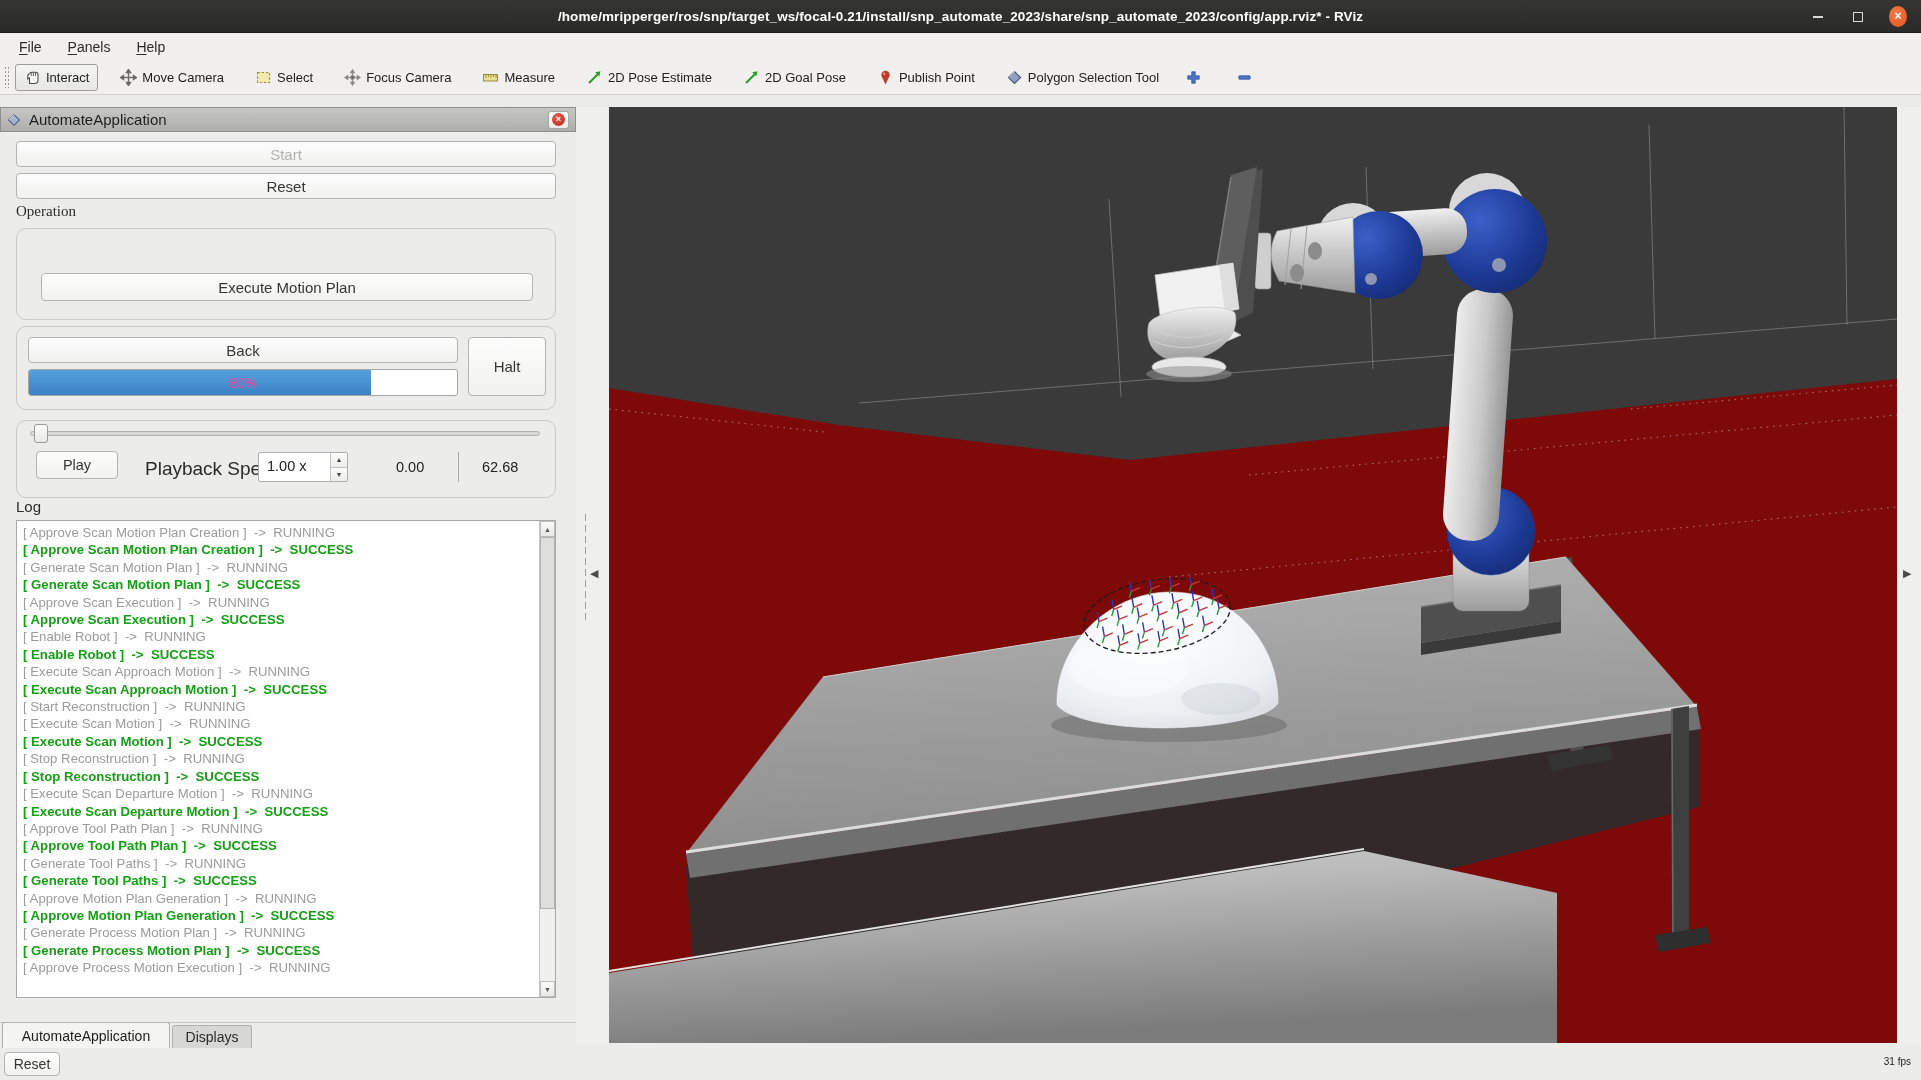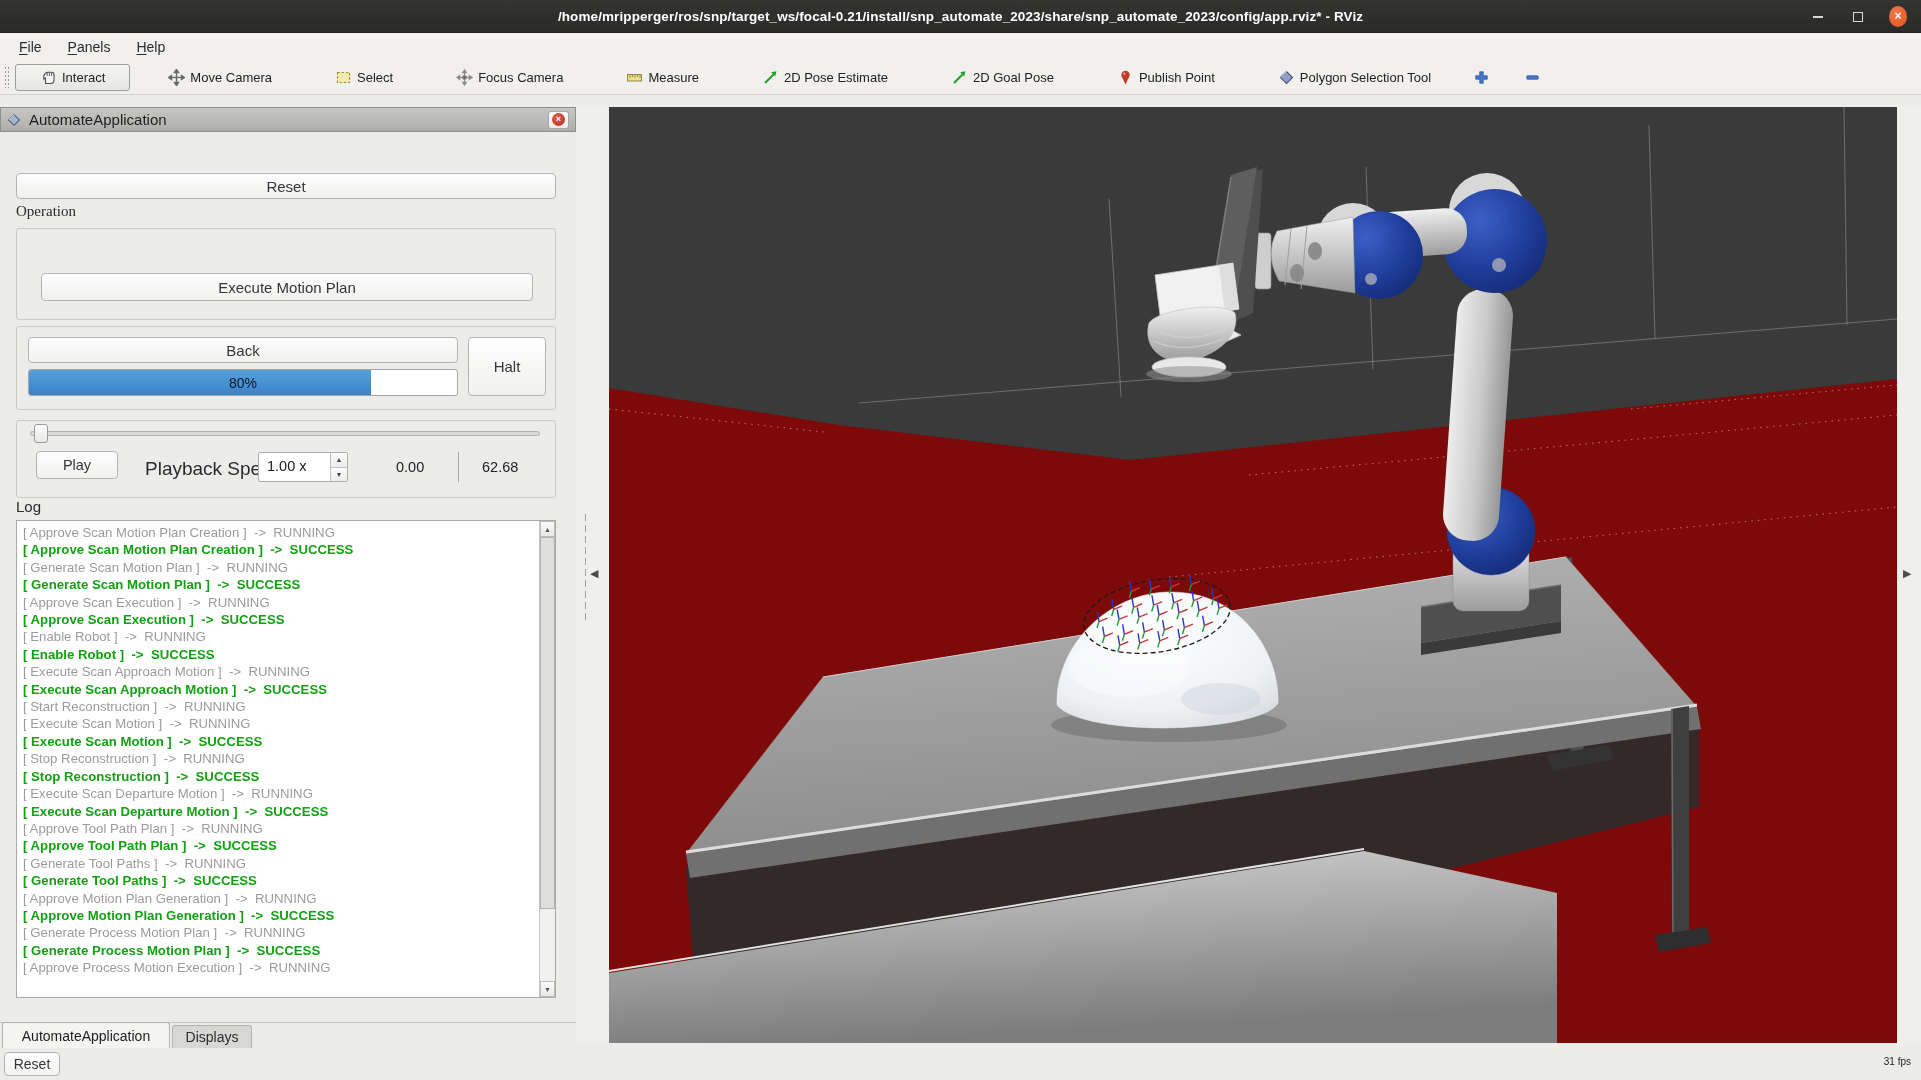--- a/index.html
+++ b/index.html
@@ -18,39 +18,39 @@
   .close-circle { width:21px; height:21px; border-radius:50%; background:radial-gradient(circle at 35% 30%, #f07746, #e45720); color:#fff; font-size:12px; line-height:20px; text-align:center; font-weight:bold; }
 
   
   .menubar { left:0; top:33px; width:1921px; height:27px; background:#f1f0ee; display:flex; align-items:center; padding-left:8px; gap:4px; }
   .menu-item { font-size:14px; padding:3px 11px; color:#2b2b2b; cursor:pointer; }
   .menu-item u { text-underline-offset:2px; }
 
   
   .toolbar { left:0; top:60px; width:1921px; height:35px; background:#f1f0ee; border-bottom:1px solid #d2d1cf; display:flex; align-items:center; padding-left:4px; }
   .tb-handle { width:7px; height:22px; margin-right:4px; background-image:radial-gradient(#9a9a98 1px, transparent 1px); background-size:3px 4px; }
-  .tool { display:flex; align-items:center; gap:5px; font-size:13px; color:#222; padding:4px 24px; margin-right:13px; border:1px solid transparent; border-radius:3px; cursor:pointer; white-space:nowrap; }
+  .tool { display:flex; align-items:center; gap:5px; font-size:13px; color:#222; padding:4px 8px; margin-right:13px; border:1px solid transparent; border-radius:3px; cursor:pointer; white-space:nowrap; }
   .tool.active { background:linear-gradient(#f4f4f2,#e6e6e3); border:1px solid #9d9d9b; }
   .tool svg { display:block; }
   .tool-small { margin-right:26px; padding:4px 4px; }
 
   
   .panel-header { left:0; top:107px; width:576px; height:25px; background:linear-gradient(#c6c6c4,#aeaeac); border:1px solid #8f8f8d; display:flex; align-items:center; padding:0 6px; gap:8px; }
   .panel-title { font-size:15px; color:#1f1f1f; flex:1; }
   .panel-close { width:21px; height:18px; border:1px solid #a8a8a6; border-radius:3px; background:linear-gradient(#fbfbfb,#ececea); display:flex; align-items:center; justify-content:center; cursor:pointer; }
   .panel-close .dot { width:13px; height:13px; border-radius:50%; background:radial-gradient(circle at 35% 30%, #e05a50, #b92c22); color:#fff; font-size:9px; font-weight:bold; line-height:13px; text-align:center; }
 
   .btn { position:absolute; background:linear-gradient(#fdfdfd,#f1f1ef); border:1px solid #b4b4b2; border-radius:4px; font-size:15px; color:#353535; display:flex; align-items:center; justify-content:center; cursor:pointer; font-family:inherit; }
   .btn.disabled { color:#b2b2b0; cursor:default; }
-  .groupbox { position:absolute; border:1px solid #c9c9c7; border-radius:3px; }
+  .groupbox { position:absolute; border:1px solid #c9c9c7; border-radius:10px; }
   .plabel { position:absolute; font-size:15px; color:#2b2b2b; }
 
   .progress { position:absolute; left:28px; top:369px; width:430px; height:27px; border:1px solid #a6a6a4; border-radius:3px; background:#ffffff; overflow:hidden; }
   .progress-fill { position:absolute; left:0; top:0; bottom:0; width:80%; background:linear-gradient(#56a0dd,#3a82c6); }
-  .progress-text { position:absolute; left:0; right:0; top:0; bottom:0; display:flex; align-items:center; justify-content:center; color:#0f172a; font-size:14px; }
+  .progress-text { position:absolute; left:0; right:0; top:0; bottom:0; display:flex; align-items:center; justify-content:center; color:#ec4899; font-size:14px; }
 
   .slider-track { position:absolute; left:30px; top:431px; width:510px; height:5px; background:#d9d9d7; border:1px solid #b2b2b0; border-radius:3px; cursor:pointer; }
   .slider-handle { position:absolute; left:34px; top:424px; width:14px; height:19px; background:linear-gradient(#fbfbfb,#e9e9e7); border:1px solid #9a9a98; border-radius:3px; cursor:pointer; }
 
   .spinbox { position:absolute; left:258px; top:452px; width:90px; height:30px; border:1px solid #aeaeac; border-radius:2px; background:#fff; display:flex; }
   .spin-value { flex:1; font-size:14.5px; padding:5px 0 0 8px; color:#222; }
   .spin-btns { width:17px; border-left:1px solid #c2c2c0; display:flex; flex-direction:column; }
   .spin-btn { flex:1; font-size:7px; color:#444; display:flex; align-items:center; justify-content:center; background:linear-gradient(#fbfbfb,#ededeb); cursor:pointer; }
   .spin-btn:first-child { border-bottom:1px solid #c2c2c0; }
 
@@ -214,20 +214,21 @@
     <svg width="14" height="14" viewBox="0 0 14 14">
       <rect x="3.2" y="3.2" width="7.6" height="7.6" transform="rotate(45 7 7)" fill="#a9b4d0" stroke="#4a5580" stroke-width="1"></rect>
       <path d="M7 1.6 L2.2 7" stroke="#dde3f0" stroke-width="0.9" fill="none"></path>
     </svg>
     <span class="panel-title">AutomateApplication</span>
     <div class="panel-close">
       <span class="dot">×</span>
     </div>
   </div>
 
+  <button class="btn disabled" style="left:16px; top:141px; width:540px; height:26px;">Start</button>
   <button class="btn" style="left:16px; top:173px; width:540px; height:26px;">Reset</button>
 
   <span class="plabel" style="left:16px; top:203px;font-family:Liberation Serif, serif;">Operation</span>
 
   <div class="groupbox" style="left:16px; top:228px; width:540px; height:92px;">
     <button class="btn" style="left:24px; top:44px; width:492px; height:28px;">Execute Motion Plan</button>
   </div>
 
   <div class="groupbox" style="left:16px; top:326px; width:540px; height:84px;"></div>
   <button class="btn" style="left:28px; top:337px; width:430px; height:26px;text-align:right;">Back</button>

